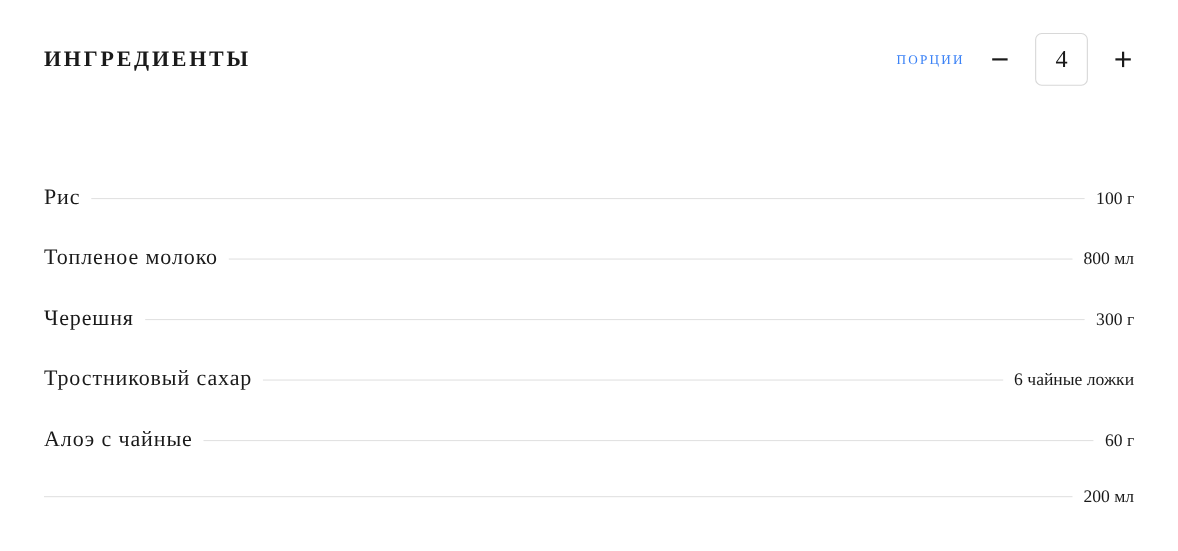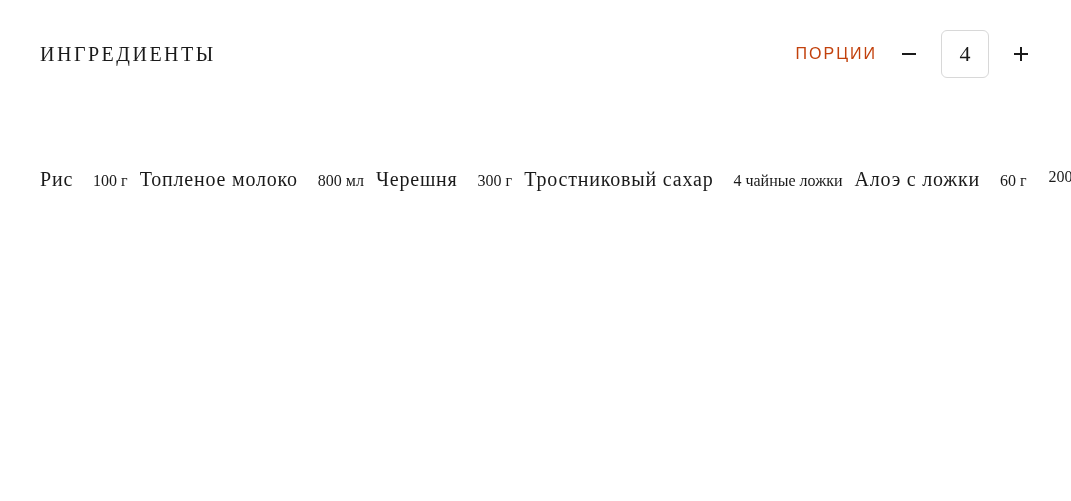--- a/index.html
+++ b/index.html
@@ -16,35 +16,35 @@
       color: #1a1a1a;
     }
     .header {
       display: flex;
       justify-content: space-between;
       align-items: center;
       margin-bottom: 90px;
     }
     .title {
       font-size: 20px;
-      font-weight: 400;
+      font-weight: 700;
       letter-spacing: 2.5px;
       text-transform: uppercase;
     }
     .portions-control {
       display: flex;
       align-items: center;
       gap: 22px;
     }
     .portions-label {
-      font-size: 16px;
+      font-size: 12px;
       letter-spacing: 2px;
       text-transform: uppercase;
-      font-family: Liberation Sans, sans-serif;
-      color: #c2410c;
+      font-family: Liberation Serif, serif;
+      color: #3b82f6;
     }
     .btn {
       background: none;
       border: none;
       cursor: pointer;
       display: flex;
       align-items: center;
       justify-content: center;
       width: 20px;
       height: 20px;
@@ -60,22 +60,22 @@
       width: 48px;
       height: 48px;
       display: flex;
       align-items: center;
       justify-content: center;
       font-size: 22px;
       font-family: Georgia, serif;
     }
     .ingredients-list {
       display: flex;
-      flex-direction: row;
-      gap: 12px;
+      flex-direction: column;
+      gap: 32px;
     }
     .ingredient-row {
       display: flex;
       align-items: baseline;
       gap: 10px;
     }
     .ingredient-name {
       font-size: 20px;
       letter-spacing: 0.8px;
       white-space: nowrap;
@@ -127,24 +127,24 @@
     <span class="ingredient-amount">800 мл</span>
   </div>
   <div class="ingredient-row">
     <span class="ingredient-name">Черешня</span>
     <span class="dotted-line"></span>
     <span class="ingredient-amount">300 г</span>
   </div>
   <div class="ingredient-row">
     <span class="ingredient-name">Тростниковый сахар</span>
     <span class="dotted-line"></span>
-    <span class="ingredient-amount">4 чайные ложки</span>
+    <span class="ingredient-amount">6 чайные ложки</span>
   </div>
   <div class="ingredient-row">
-    <span class="ingredient-name">Алоэ с ложки</span>
+    <span class="ingredient-name">Алоэ с чайные</span>
     <span class="dotted-line"></span>
     <span class="ingredient-amount">60 г</span>
   </div>
   <div class="ingredient-row">
     <span class="dotted-line"></span>
     <span class="ingredient-amount">200 мл</span>
   </div>
 </div>
 
 </body></html>

